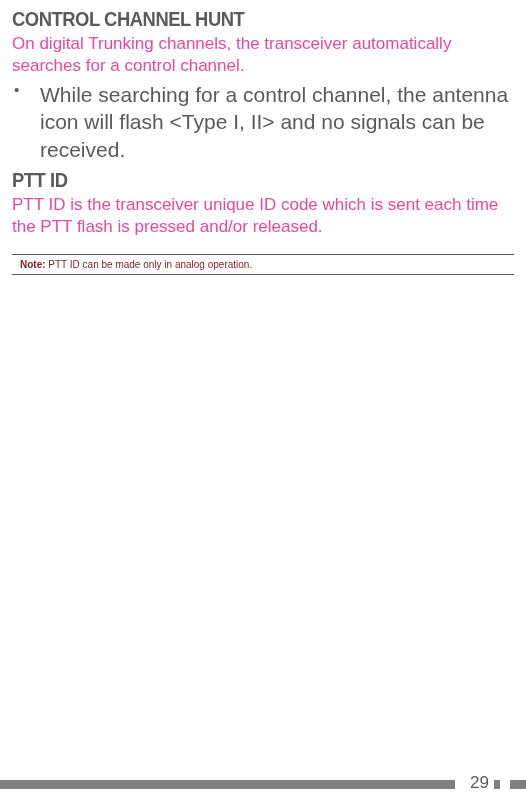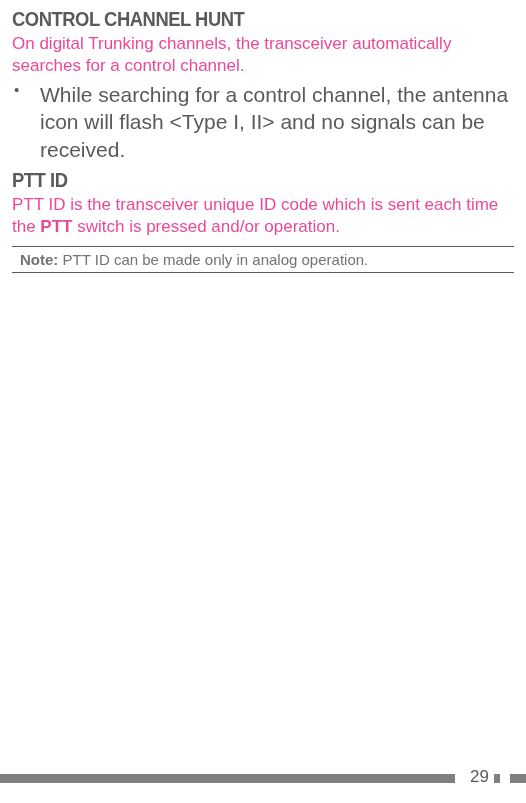--- a/index.html
+++ b/index.html
@@ -48,33 +48,33 @@
     }
     .bullet-text {
       font-size: 21px;
       line-height: 1.3;
       color: #5a5a5a;
     }
     .note-box {
       border-top: 1px solid #5a5a5a;
       border-bottom: 1px solid #5a5a5a;
       padding: 4px 8px;
-      font-size: 15px;
-      color: #737373;
-      margin-top: 8px;
+      font-size: 10px;
+      color: #7f1d1d;
+      margin-top: 16px;
     }
     .note-label {
       font-weight: bold;
     }
     .strong {
-      font-weight: bold;
+      font-weight: normal;
     }
     .footer {
       position: absolute;
-      bottom: 16px;
+      bottom: 10px;
       left: 0;
       width: 100%;
       height: 18px;
     }
     .footer-bar {
       position: absolute;
       left: 0;
       bottom: 4px;
       height: 9px;
       width: 455px;
@@ -114,21 +114,21 @@
     <p class="body-text">On digital Trunking channels, the transceiver automatically searches for a control channel.</p>
     <div class="bullet-row">
       <div class="bullet-marker">•</div>
       <div class="bullet-text">While searching for a control channel, the antenna icon will flash &lt;Type I, II&gt; and no signals can be received.</div>
     </div>
   </div>
 
   <div>
     <h2 class="section-heading">PTT ID</h2>
     <p class="body-text">
-      <span>PTT ID is the transceiver unique ID code which is sent each time the </span><span class="strong">PTT</span><span> switch is pressed and/or operation.</span>
+      <span>PTT ID is the transceiver unique ID code which is sent each time the </span><span class="strong">PTT</span><span> flash is pressed and/or released.</span>
     </p>
     <div class="note-box">
       <span class="note-label">Note:</span><span>  PTT ID can be made only in analog operation.</span>
     </div>
   </div>
 
 </div>
 
 <div class="footer">
   <div class="footer-bar"></div>

